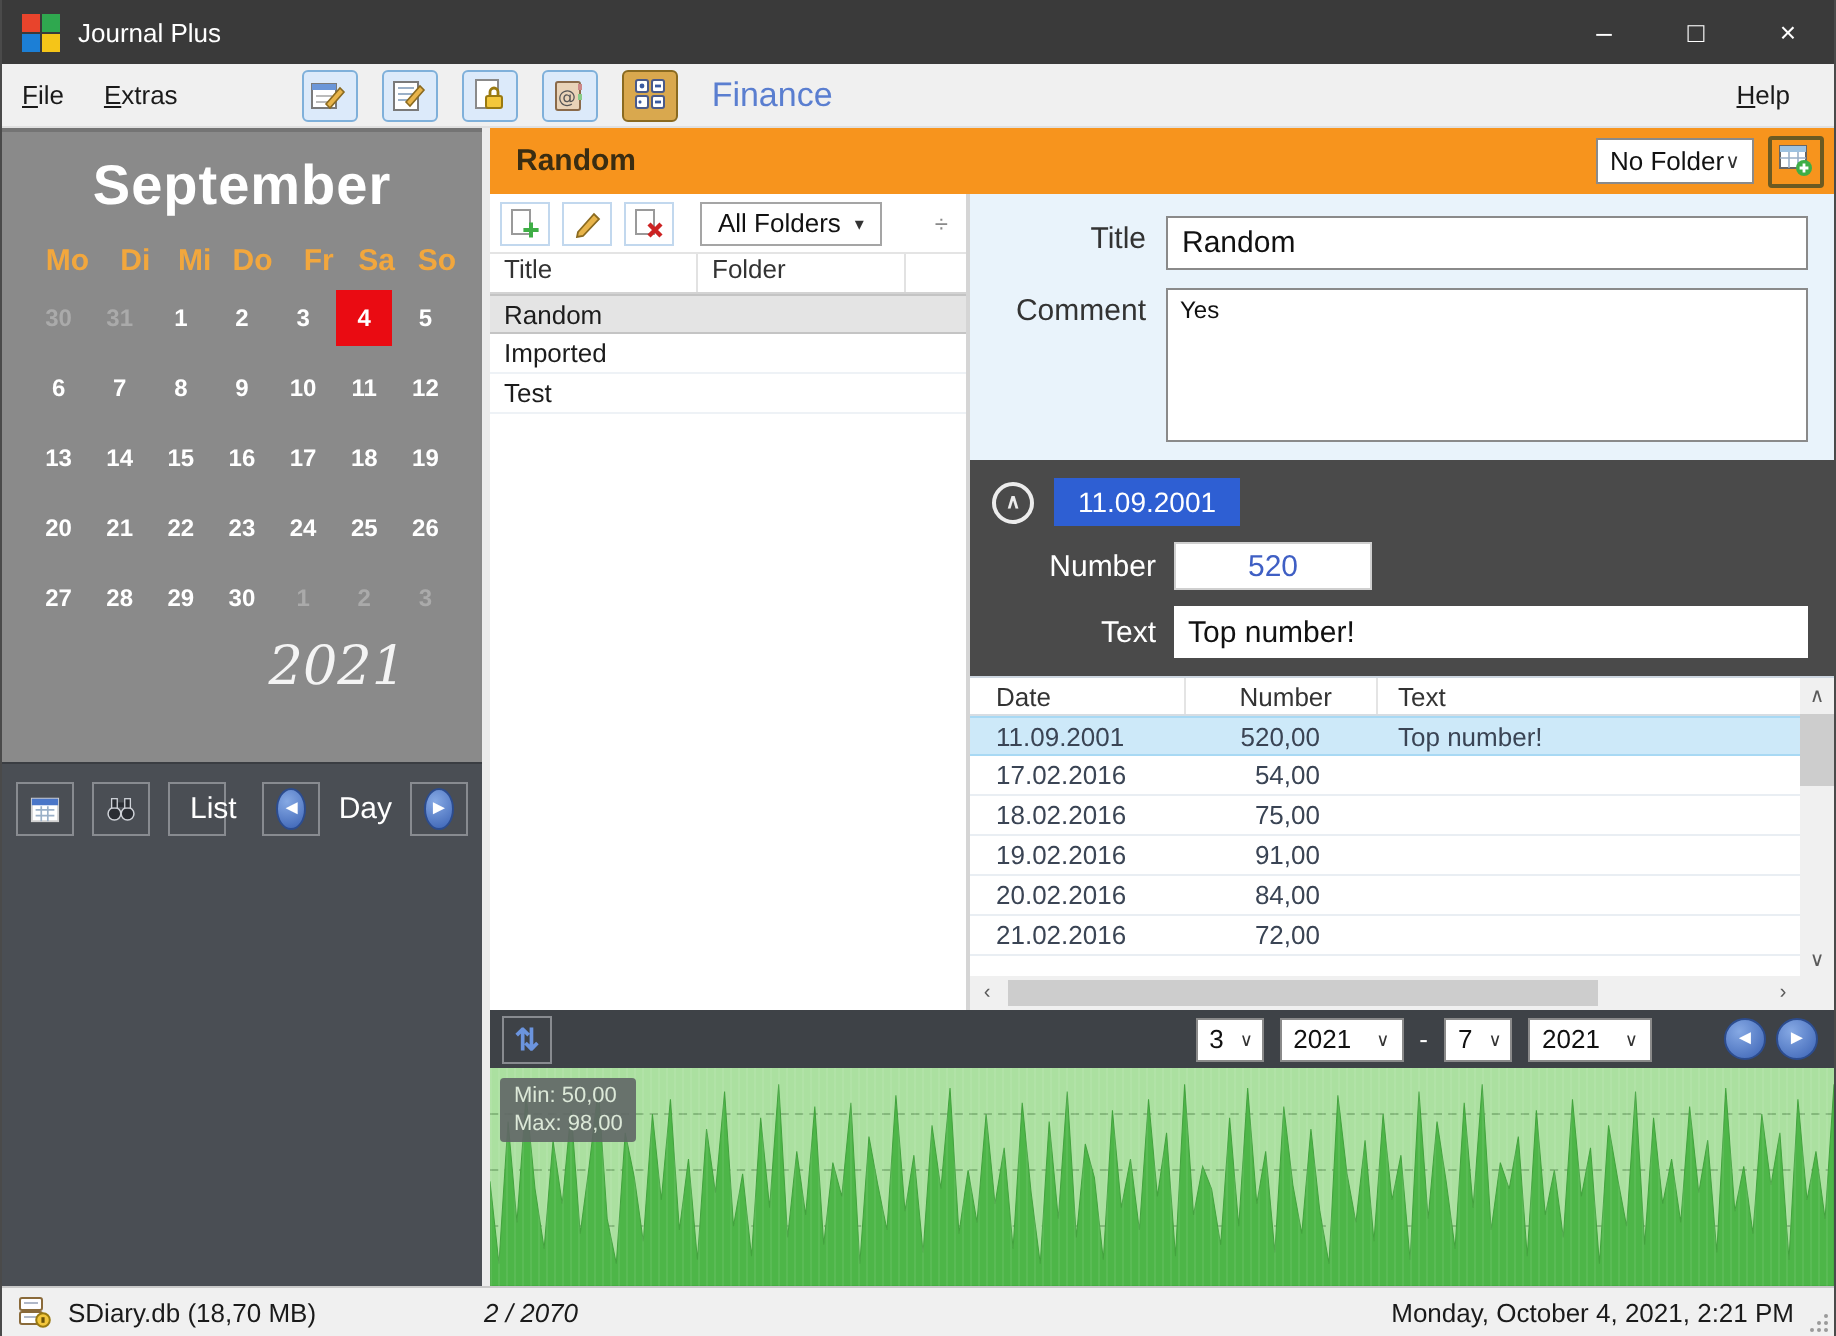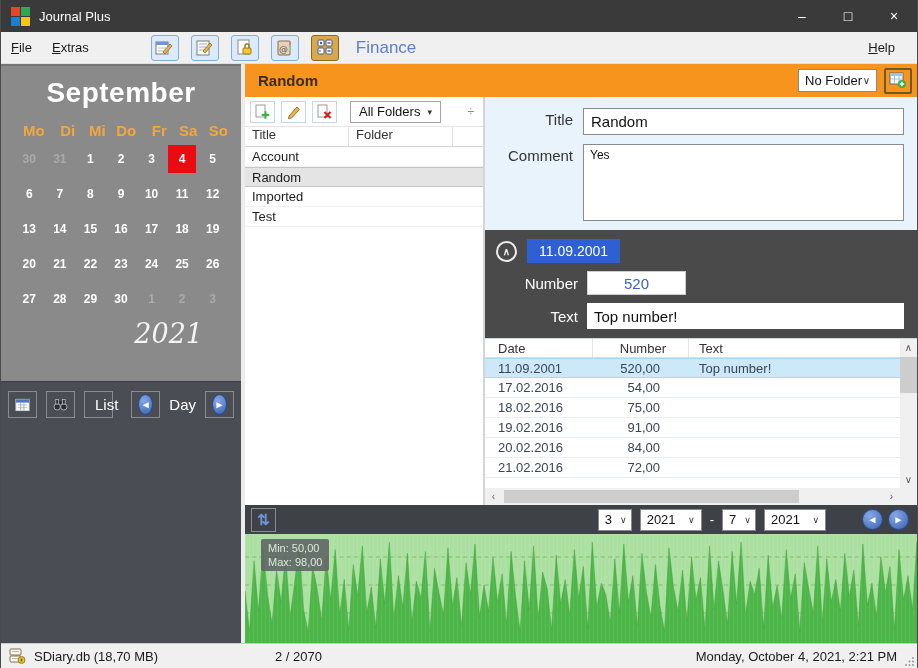--- a/index.html
+++ b/index.html
@@ -115,26 +115,26 @@
   .sel-month { width: 34px; justify-content: space-between; }
   .sel-year { width: 62px; justify-content: space-between; }
   .range-dash { color: #fff; font-size: 13px; }
   .cc-group { margin-left: auto; display: flex; align-items: center; gap: 8px; margin-right: 28px; }
   .cc-arrows { display: flex; gap: 5px; margin-right: 2px; }
 
   
   .chart { height: 109px; position: relative; background: #abe0a0; flex: none; overflow: hidden; }
   .chart svg { position: absolute; inset: 0; width: 100%; height: 100%; display: block; }
   .chart::after { content: ""; position: absolute; inset: 0; background: repeating-linear-gradient(90deg, rgba(255,255,255,.07) 0 1px, transparent 1px 4px); pointer-events: none; }
-  .minmax { position: absolute; top: 5px; left: 16px; background: rgba(96,102,102,.9); color: #dce8d8; font-size: 11px; line-height: 14px; padding: 2px 7px; border-radius: 2px; z-index: 2; }
+  .minmax { position: absolute; top: 5px; left: 5px; background: rgba(96,102,102,.9); color: #dce8d8; font-size: 11px; line-height: 14px; padding: 2px 7px; border-radius: 2px; z-index: 2; }
 
   
   .statusbar { height: 25px; background: #f0f0f0; border-top: 1px solid #c9c9c9; display: flex; align-items: center; font-size: 13px; color: #1a1a1a; flex: none; position: relative; }
   .sb-icon { margin: 0 8px 0 8px; display: flex; }
-  .sb-pos { margin-left: 117px; }
+  .sb-pos { margin-left: 84px; font-style: italic; }
   .sb-date { margin-left: auto; margin-right: 20px; }
   .grip { position: absolute; right: 2px; bottom: 2px; width: 10px; height: 10px; }
 </style>
 </head>
 <body>
 
 <div class="window">
 
   <div class="titlebar">
     <div class="logo">
@@ -411,24 +411,20 @@
               <span>All Folders</span>
               <span class="chev">▾</span>
             </div>
             <span class="fp-splitter">÷</span>
           </div>
           <div class="fp-header">
             <span class="c1">Title</span>
             <span class="c2">Folder</span>
           </div>
           <div>
-              <div class="frow">
-                <span class="c1">Account</span>
-                <span class="c2"></span>
-              </div>
               <div class="frow sel">
                 <span class="c1">Random</span>
                 <span class="c2"></span>
               </div>
               <div class="frow">
                 <span class="c1">Imported</span>
                 <span class="c2"></span>
               </div>
               <div class="frow">
                 <span class="c1">Test</span>

